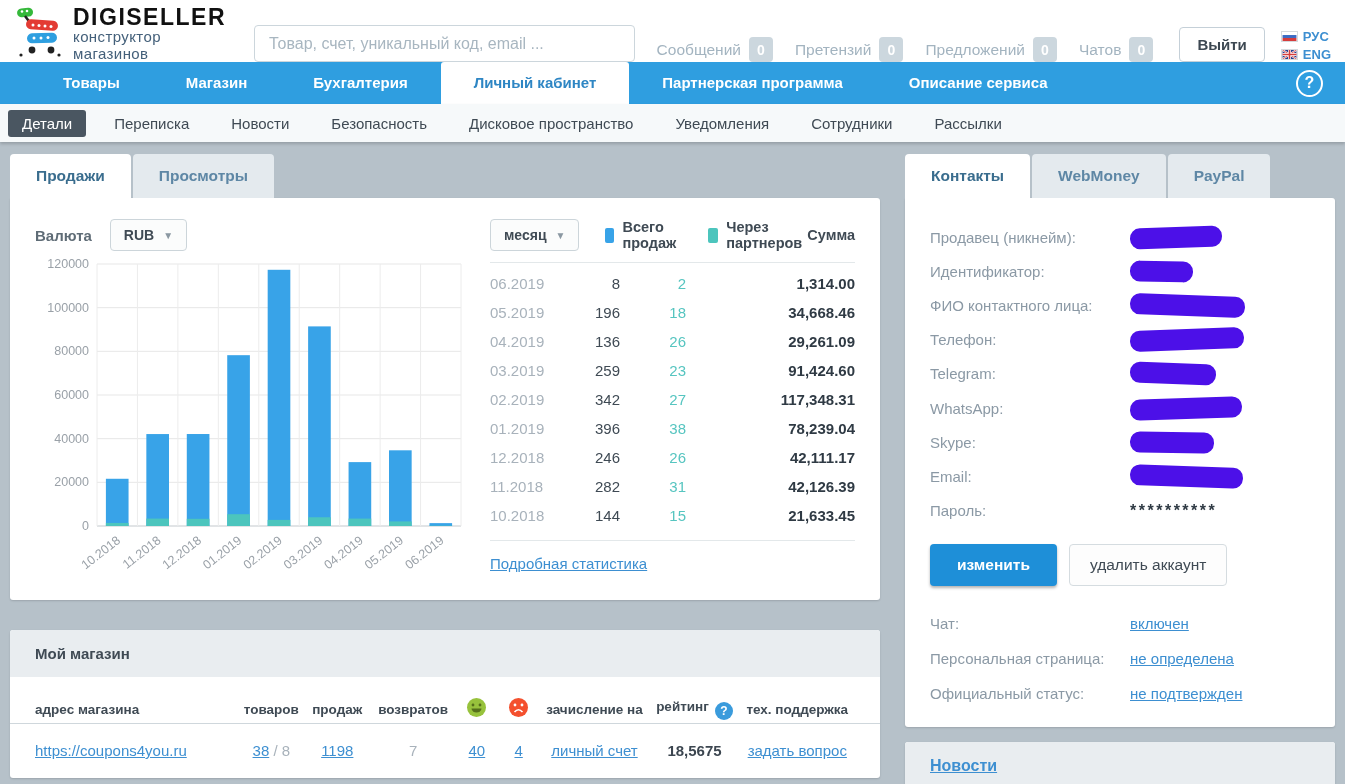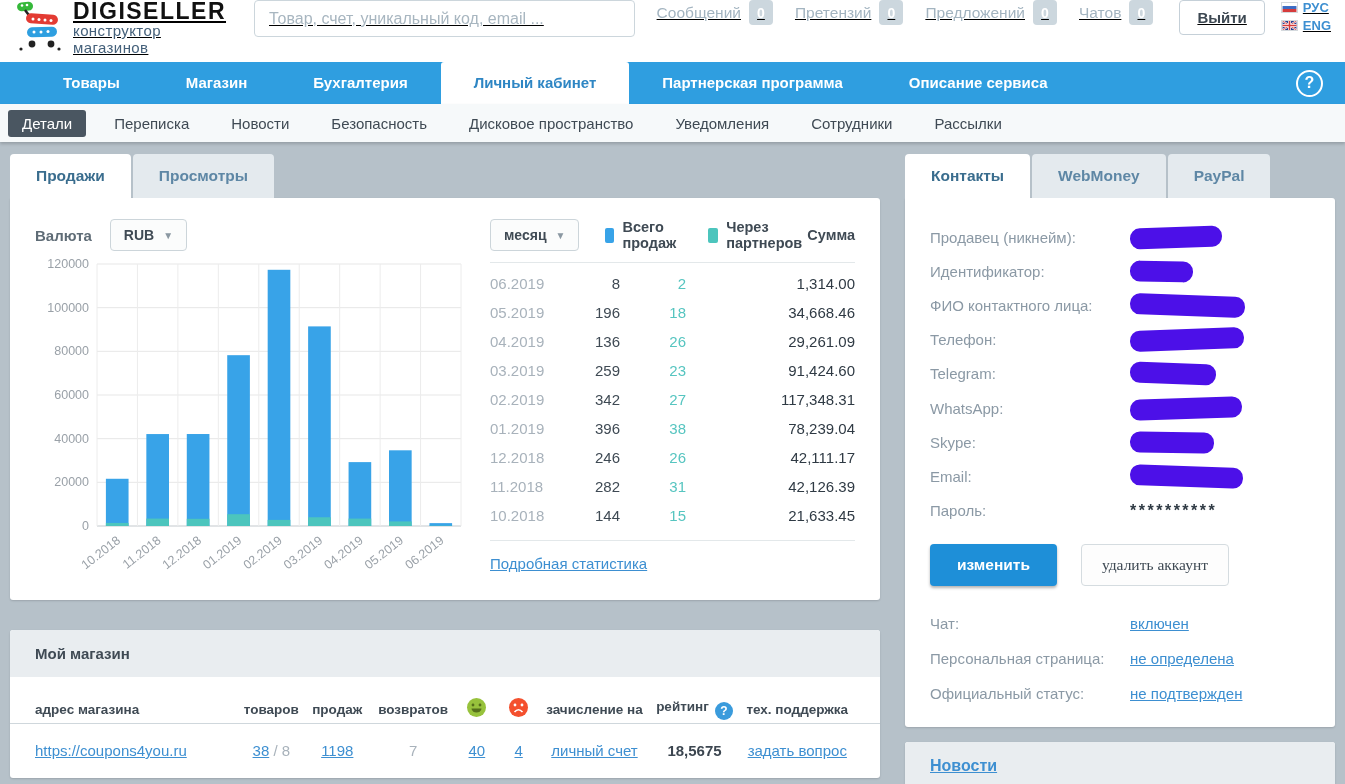--- a/index.html
+++ b/index.html
@@ -1,20 +1,20 @@
 <!DOCTYPE html>
 <html><head>
 <meta charset="utf-8">
 <style>
   * { margin:0; padding:0; box-sizing:border-box; }
   html,body { width:1345px; height:784px; overflow:hidden;
     font-family:"Liberation Sans","DejaVu Sans",sans-serif; background:#b6c1c9; }
 
   
-  .header { height:62px; background:#fff; display:flex; align-items:flex-start; padding:0 14px 0 15px;text-decoration:underline; }
+  .header { height:62px; background:#fff; display:flex; align-items:flex-end; padding:0 14px 0 15px; }
   .logo { display:flex; align-items:center; cursor:pointer; }
   .logo-text { margin-left:12px; }
   .logo-title { font-size:23px; font-weight:bold; letter-spacing:1.5px; color:#111; line-height:22px; }
   .logo-sub { font-size:15px; color:#44607a; letter-spacing:.4px; }
   .search-input { margin-left:28px; width:430px; height:37px; border:1px solid #ccd6dc; border-radius:4px;
     padding:0 14px; font-size:16px; color:#3f4a54; outline:none; font-family:inherit; }
   .search-input::placeholder { color:#a8b6c0; }
   .counters { margin-left:auto; display:flex; align-items:center; }
   .counter { display:flex; align-items:center; margin-left:22px; cursor:pointer; }
   .counter-label { font-size:15.5px; color:#a3b4c0; margin-right:8px; }
@@ -64,21 +64,21 @@
   .sales-controls { display:flex; align-items:center; height:34px; margin-bottom:10px; }
   .legend-item { display:flex; align-items:center; gap:8px; margin-left:26px; }
   .legend-swatch { width:15px; height:15px; border-radius:2px; }
   .legend-label { font-size:14.5px; font-weight:bold; color:#3f4a54; }
   .sum-header { margin-left:auto; font-size:14.5px; font-weight:bold; color:#3f4a54; }
   .sales-table { border-top:1px solid #e3e8ea; padding-top:6px; }
   .sales-row { display:grid; grid-template-columns:90px 1fr 1fr 135px; height:29px; align-items:center; font-size:15px; }
   .sr-month { color:#a8b2bb; }
   .sr-total { text-align:right; color:#3f4a54; padding-right:30px; }
   .sr-partner { text-align:right; color:#56c5c0; padding-right:34px; }
-  .sr-sum { text-align:right; color:#2f3a44; font-weight:400; }
+  .sr-sum { text-align:right; color:#2f3a44; font-weight:700; }
   .stats-link-row { border-top:1px solid #e3e8ea; margin-top:10px; padding-top:14px; }
   a.lnk { color:#3d8fd1; text-decoration:underline; font-size:15px; cursor:pointer; }
 
   
   .shop-panel { margin-top:30px; border-radius:3px; overflow:hidden; background:#fff; box-shadow:0 1px 2px rgba(0,0,0,.15); }
   .panel-header { background:#e9edf0; padding:15px 25px; font-size:15px; font-weight:bold; color:#3f4a54; }
   .shop-grid { display:grid; grid-template-columns:1.85fr .6fr .6fr .78fr .38fr .38fr 1fr .82fr 1.05fr;
     align-items:center; padding:0 25px; }
   .shop-head { padding-top:20px; padding-bottom:2px; border-bottom:1px solid #cfd7dc; }
   .shop-head .cell { font-size:13.5px; font-weight:bold; color:#3f4a54; text-align:center; }
@@ -93,21 +93,21 @@
   
   .contacts-panel { height:529px; padding:22px 25px 0 25px; }
   .field-row { height:34.2px; display:flex; align-items:center; }
   .field-label { width:200px; font-size:15px; color:#8b99a5; }
   .redact { height:21px; background:#4c10e8; border-radius:10px; }
   .pwd { font-size:16px; letter-spacing:2.5px; color:#2f3a44; font-weight:bold; }
   .btn-row { margin-top:16px; display:flex; gap:12px; }
   .btn-primary { background:#1e8fd8; color:#fff; border:none; border-radius:4px; padding:11px 27px;
     font-size:15.5px; font-weight:bold; cursor:pointer; box-shadow:0 2px 3px rgba(0,0,0,.3); font-family:inherit; }
   .btn-secondary { background:#fdfdfd; color:#3f4a54; border:1px solid #d5dce0; border-radius:4px;
-    padding:11px 20px; font-size:15.5px; cursor:pointer; font-family:Liberation Serif, serif;margin-left:12px; }
+    padding:11px 20px; font-size:15.5px; cursor:pointer; font-family:Liberation Sans, sans-serif; }
   .info-rows { margin-top:20px; }
   .info-row { height:35px; display:flex; align-items:center; }
   .news-panel { margin-top:15px; border-radius:3px; overflow:hidden; background:#fff; box-shadow:0 1px 2px rgba(0,0,0,.15); height:60px; }
   .news-panel .panel-header a { font-size:16px; font-weight:600; }
 
   svg text { font-family:"Liberation Sans","DejaVu Sans",sans-serif; }
 </style>
 </head>
 <body>
 

